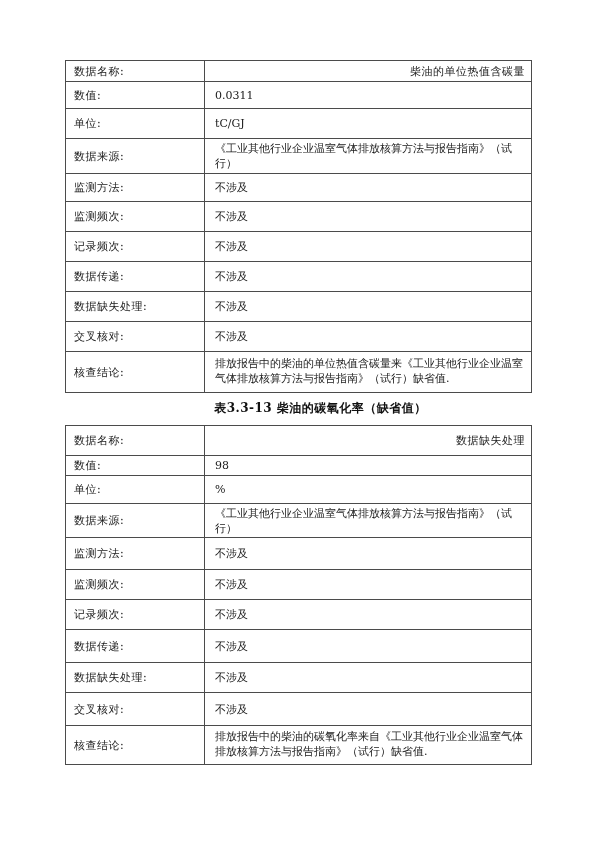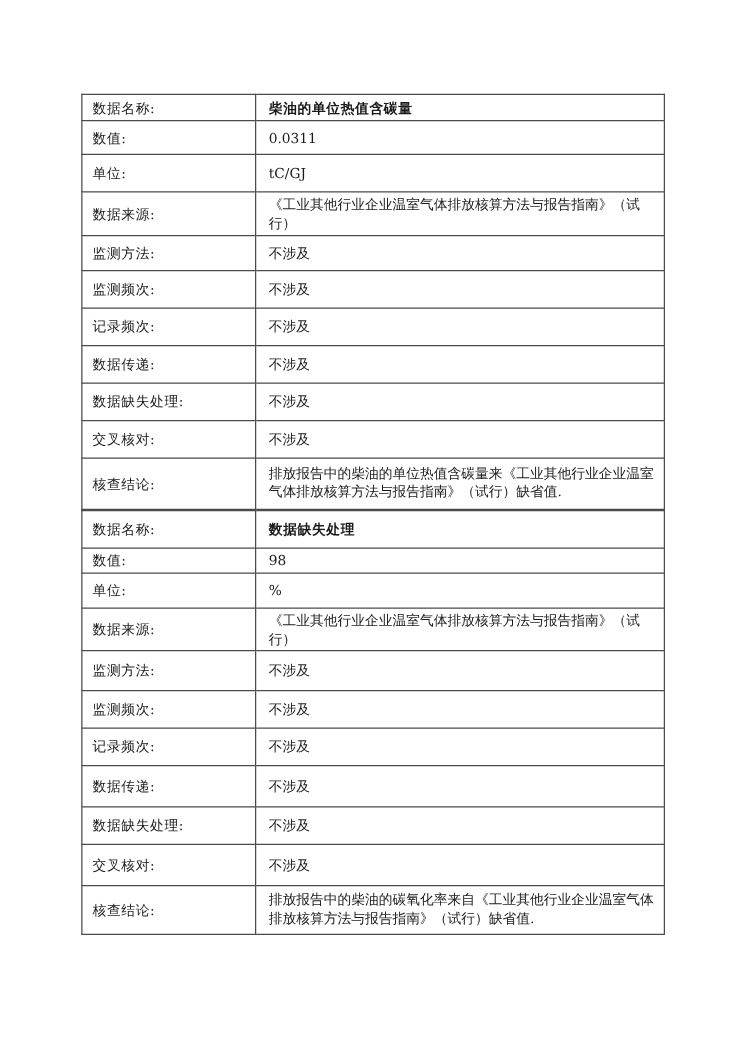--- a/index.html
+++ b/index.html
@@ -16,21 +16,21 @@
   }
   .page {
     position: relative;
     width: 600px;
     height: 848px;
     background: #ffffff;
   }
   .content {
     position: absolute;
     left: 65px;
-    top: 75px;
+    top: 60px;
     width: 511px;
   }
   table.kv {
     border-collapse: collapse;
     table-layout: fixed;
     width: 467px;
   }
   table.kv td {
     border: 1px solid #4b4b4b;
     font-size: 11px;
@@ -40,22 +40,23 @@
   }
   td.lbl {
     width: 126px;
     padding: 0 4px 0 8px;
     letter-spacing: 0.5px;
   }
   td.val {
     padding: 0 6px 0 10px;
   }
   td.val.bold {
-    font-weight: bold;
+    font-weight: normal;
     letter-spacing: 0.5px;
+    text-align: right;
   }
   td.val.concl {
     line-height: 1.35;
     padding-top: 3px;
     padding-bottom: 3px;
     margin-left: 28px;
   }
   .caption {
     text-align: center;
     font-weight: bold;
@@ -119,20 +120,21 @@
           <td class="lbl">交叉核对:</td>
           <td class="val">不涉及</td>
         </tr>
         <tr style="height:41px">
           <td class="lbl">核查结论:</td>
           <td class="val concl">排放报告中的柴油的单位热值含碳量来《工业其他行业企业温室气体排放核算方法与报告指南》（试行）缺省值.</td>
         </tr>
       </tbody>
     </table>
 
+    <div class="caption">表3.3-13 柴油的碳氧化率（缺省值）</div>
 
     <table class="kv">
       <tbody>
         <tr style="height:30px">
           <td class="lbl">数据名称:</td>
           <td class="val bold">数据缺失处理</td>
         </tr>
         <tr style="height:20px">
           <td class="lbl">数值:</td>
           <td class="val">98</td>

